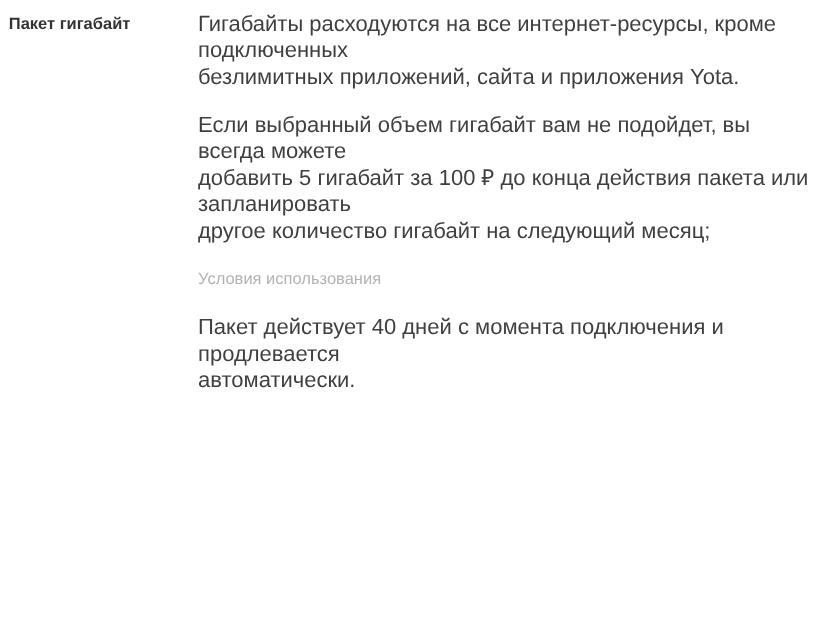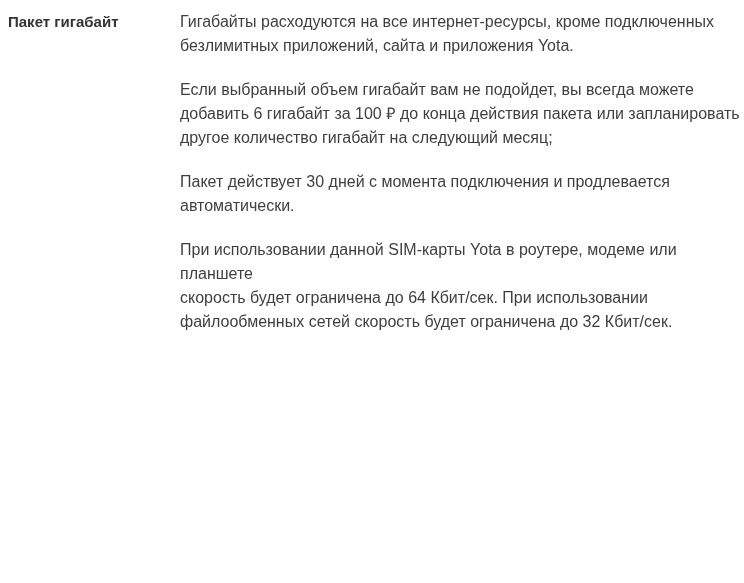--- a/index.html
+++ b/index.html
@@ -30,21 +30,21 @@
     font-weight: bold;
     color: #333333;
     line-height: 24px;
   }
   .desc-col {
     width: 560px;
     flex-shrink: 0;
   }
   .desc-col p {
     margin: 0 0 20px 0;
-    font-size: 16px;
+    font-size: 20px;
     line-height: 24px;
     color: #3f3f3f;
     white-space: pre-line;
   }
   .desc-col .subheading {
     margin: 0 0 20px 0;
     font-size: 15px;
     font-weight: normal;
     line-height: 24px;
     color: #b2b2b2;
@@ -56,22 +56,20 @@
 
 <div class="page">
   <div class="row">
     <div class="term-col">
       <div class="term">Пакет гигабайт</div>
     </div>
     <div class="desc-col">
       <p>Гигабайты расходуются на все интернет-ресурсы, кроме подключенных
 безлимитных приложений, сайта и приложения Yota.</p>
       <p>Если выбранный объем гигабайт вам не подойдет, вы всегда можете
-добавить 6 гигабайт за 100 ₽ до конца действия пакета или запланировать
+добавить 5 гигабайт за 100 ₽ до конца действия пакета или запланировать
 другое количество гигабайт на следующий месяц;</p>
-      <p>Пакет действует 30 дней с момента подключения и продлевается
+      <div class="subheading">Условия использования</div>
+      <p>Пакет действует 40 дней с момента подключения и продлевается
 автоматически.</p>
-      <p>При использовании данной SIM-карты Yota в роутере, модеме или планшете
-скорость будет ограничена до 64 Кбит/сек. При использовании
-файлообменных сетей скорость будет ограничена до 32 Кбит/сек.</p>
     </div>
   </div>
 </div>
 
 </body></html>

